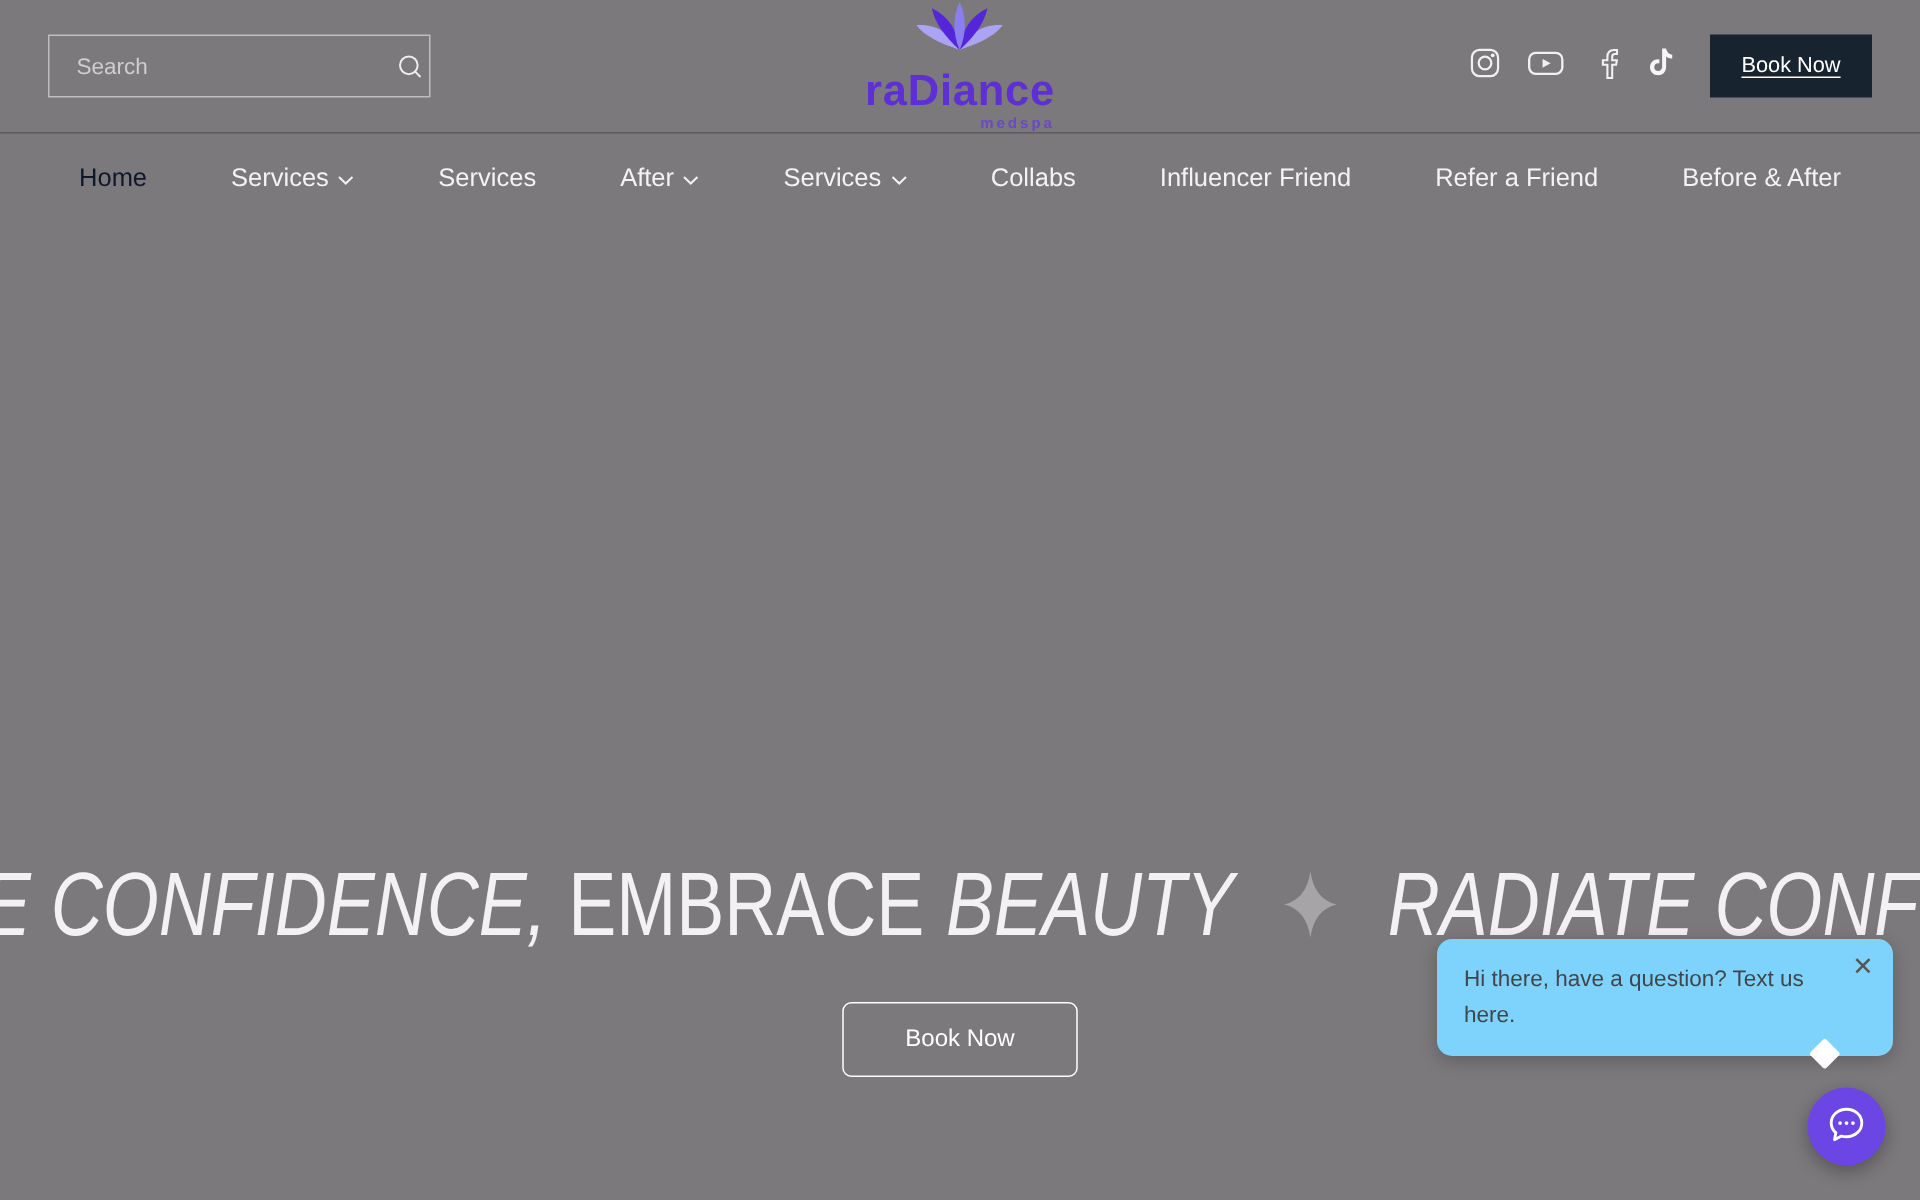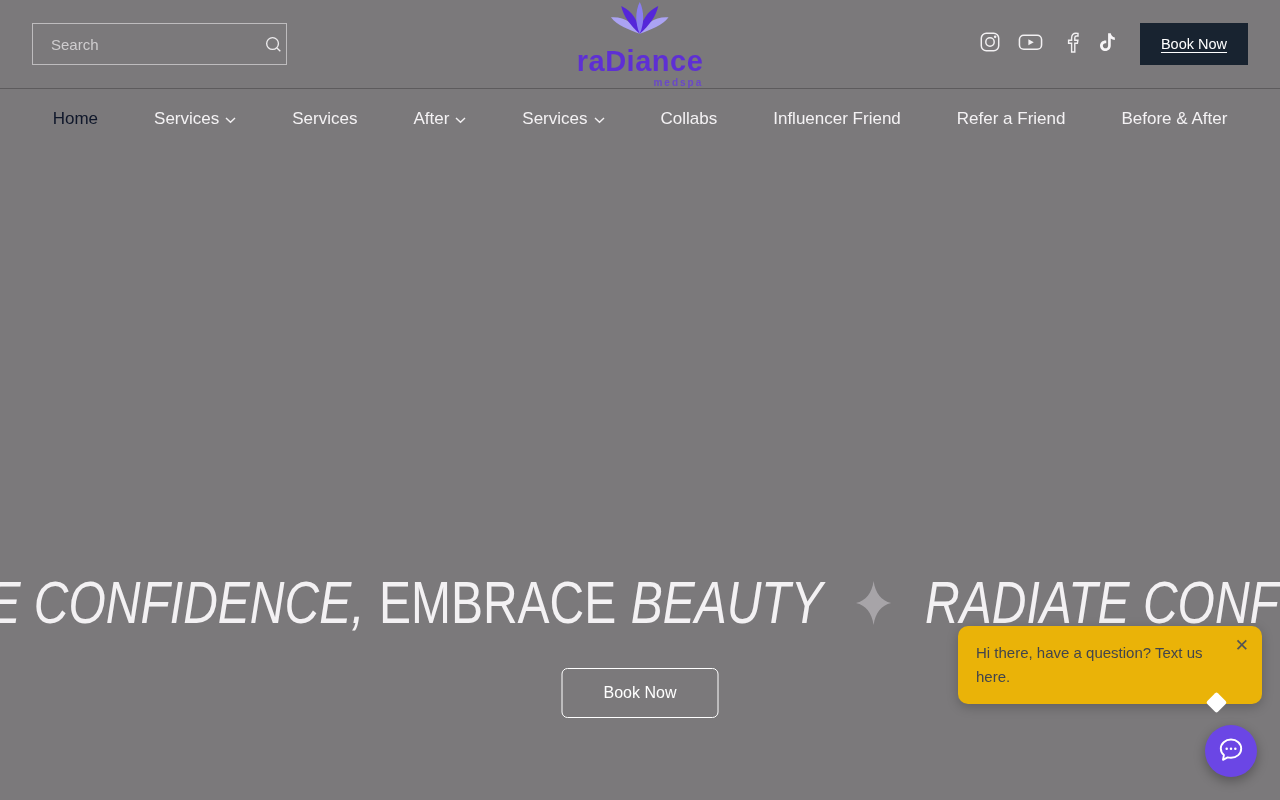--- a/index.html
+++ b/index.html
@@ -92,21 +92,21 @@
     width: 198px; height: 50px; border: none; border-radius: 6px;
     background: #f7f5f8; color: #1d2733; font-size: 16px; font-weight: 600;
     display: flex; align-items: center; justify-content: center; cursor: pointer;
     box-shadow: 0 2px 5px rgba(0,0,0,0.22);
     font-family: "Liberation Sans", sans-serif;
   }
 
   
   .chat-tooltip {
     position: absolute; top: 626px; right: 18px; width: 304px;
-    background: #eab308; border-radius: 10px; padding: 15px 46px 15px 18px;
+    background: #7dd3fc; border-radius: 10px; padding: 15px 46px 15px 18px;
     color: #42454c; font-size: 15px; line-height: 1.6;
     box-shadow: 0 3px 12px rgba(0,0,0,0.22);
     margin-left: 32px;
   }
   .chat-tooltip-tail {
     position: absolute; bottom: -6px; right: 38px; width: 15px; height: 15px;
     background: #fff; transform: rotate(45deg); border-radius: 2px;
   }
   .chat-close {
     position: absolute; top: 11px; right: 13px; font-size: 17px; color: #555;

